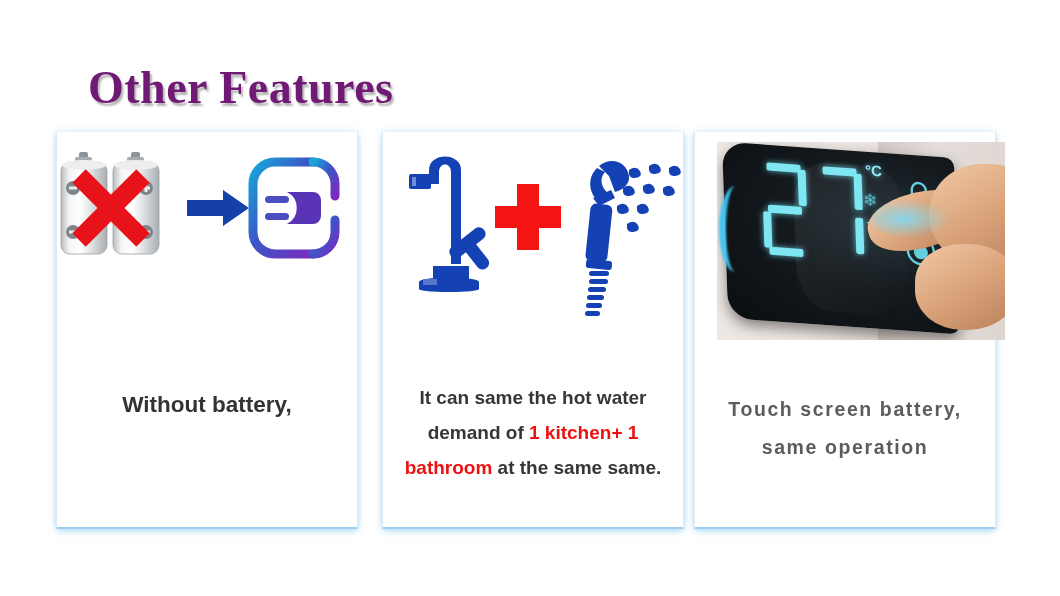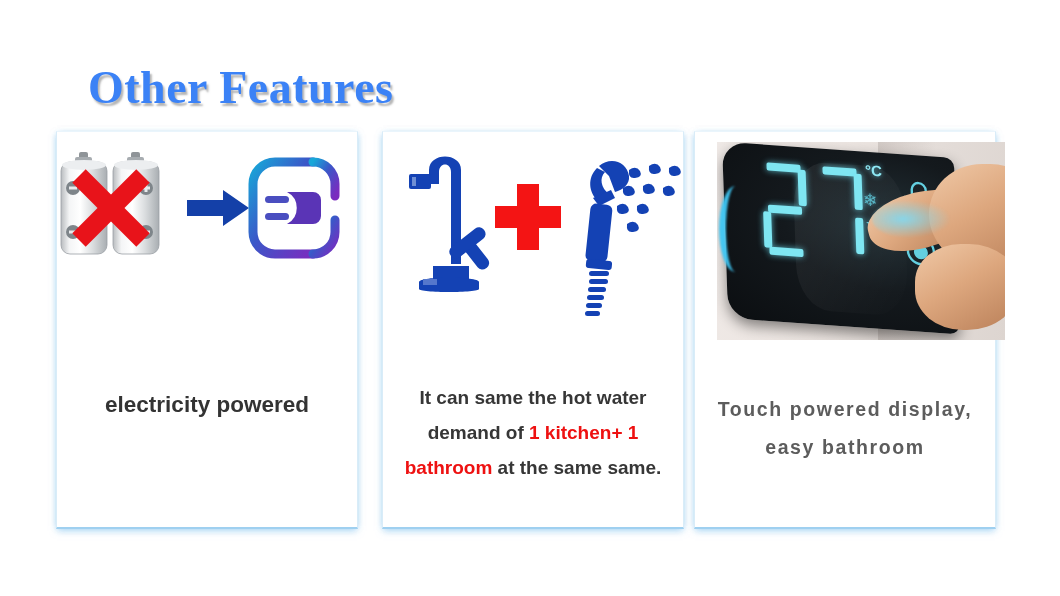--- a/index.html
+++ b/index.html
@@ -24,21 +24,21 @@
 
   
   .title {
     position: absolute;
     left: 88px;
     top: 62px;
     font-family: "Liberation Serif", "DejaVu Serif", serif;
     font-weight: bold;
     font-size: 46px;
     line-height: 52px;
-    color: #3b82f6;
+    color: #701a75;
     letter-spacing: 0.5px;
     text-shadow: 2px 3px 2px rgba(120,120,120,0.55);
     white-space: nowrap;
   }
 
   
   .cards {
     position: absolute;
     left: 0;
     top: 131px;
@@ -293,21 +293,21 @@
             <path d="M278 88 L278 100 A22 22 0 0 1 256 122"></path>
           </g>
           <g>
             <path d="M230 60 A18 18 0 0 1 230 92 L256 92 A8 8 0 0 0 264 84 L264 68 A8 8 0 0 0 256 60 Z" fill="#5a34b6"></path>
             <rect x="208" y="64" width="24" height="7" rx="3.5" fill="#4a4ec0"></rect>
             <rect x="208" y="81" width="24" height="7" rx="3.5" fill="#4a4ec0"></rect>
           </g>
         </svg>
       </div>
       <div class="card-caption" id="caption-1">
-        <div>electricity powered</div>
+        <div>Without battery,</div>
       </div>
     </div>
 
     <div class="card" id="card-2">
       <div class="card-figure">
         <svg class="c2-art" viewBox="0 0 302 236">
           <g fill="#1442b4">
             <path d="M46 38 C46 20, 78 20, 78 38 L78 132 L68 132 L68 40 C68 30, 56 30, 56 40 L56 52 L46 52 Z"></path>
             <rect x="26" y="42" width="22" height="15" rx="2"></rect>
             <rect x="29" y="45" width="4" height="9" fill="#6f8fd4"></rect>
@@ -398,19 +398,19 @@
 
           <div class="finger">
             <div class="f-part" style="left:0;top:44px;width:108px;height:56px;border-radius:46% 50% 50% 46%;transform:rotate(-14deg);"></div>
             <div class="f-part" style="left:62px;top:16px;width:110px;height:104px;border-radius:48% 44% 40% 52%;"></div>
             <div class="f-part" style="left:48px;top:96px;width:104px;height:86px;border-radius:44% 48% 50% 46%;"></div>
             <div class="finger-tip-glow"></div>
           </div>
         </div>
       </div>
       <div class="card-caption" id="caption-3">
-        <div>Touch powered display,</div>
-        <div>easy bathroom</div>
+        <div>Touch screen battery,</div>
+        <div>same operation</div>
       </div>
     </div>
 
   </div>
 </div>
 
 </body></html>

